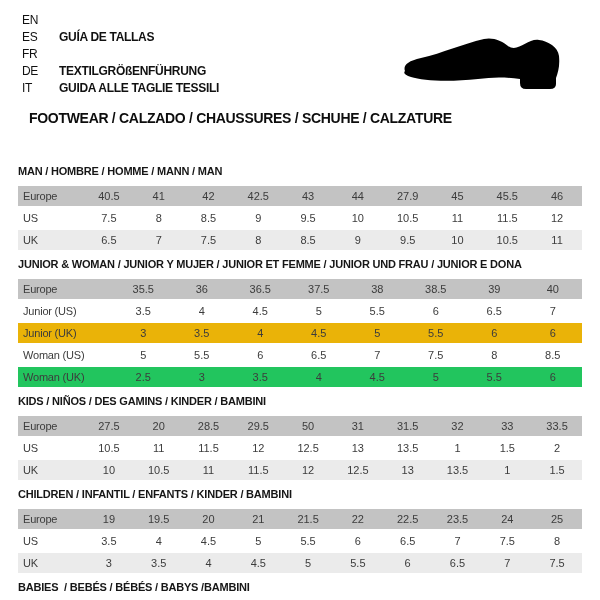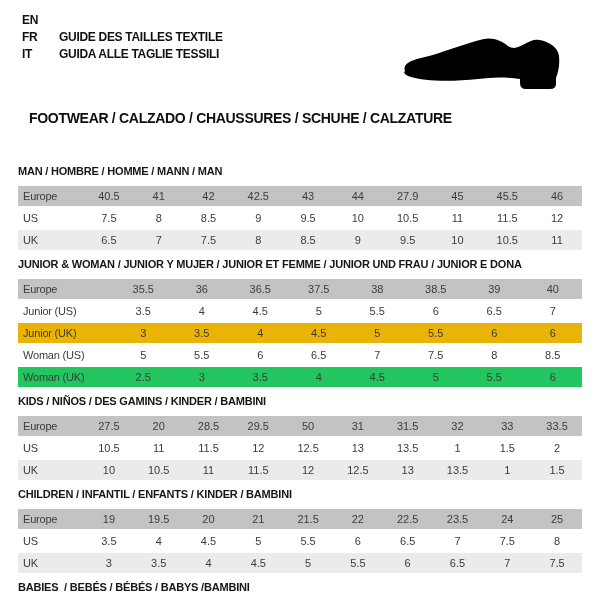--- a/index.html
+++ b/index.html
@@ -3,21 +3,21 @@
 <meta charset="utf-8">
 <style>
   * { margin:0; padding:0; box-sizing:border-box; }
   html,body { width:600px; height:600px; background:#ffffff; overflow:hidden;
               font-family:"Liberation Sans", sans-serif; }
   .page { position:relative; width:600px; height:600px; background:#fff; }
 
   
   .lang-block { position:absolute; top:11px; left:22px; }
   .lang-row { display:flex; height:17px; align-items:center; }
-  .lang-code { width:37px; font-size:12px; font-weight:bold; color:#111;
+  .lang-code { width:37px; font-size:12px; font-weight:normal; color:#111;
                letter-spacing:-0.3px; }
   .lang-label { font-size:12px; font-weight:bold; color:#111; letter-spacing:-0.3px; }
 
   
   .category-heading { position:absolute; top:110px; left:17px; font-size:14px;
                       font-weight:bold; color:#0d0d0d; letter-spacing:-0.3px;
                       white-space:pre;padding-left:12px; }
 
   
   .shoe-wrap { position:absolute; top:30px; left:396px; width:180px; height:78px; }
@@ -40,22 +40,29 @@
 </head>
 <body>
 
 <div class="page">
 
   <div class="lang-block">
       <div class="lang-row">
         <span class="lang-code">EN</span>
       </div>
       <div class="lang-row">
+        <span class="lang-code">ES</span>
+        <span class="lang-label">GUÍA DE TALLAS</span>
+      </div>
+      <div class="lang-row">
         <span class="lang-code">FR</span>
-        <span class="lang-label">GUIDE DES TAILLES TEXTILE</span>
+      </div>
+      <div class="lang-row">
+        <span class="lang-code">DE</span>
+        <span class="lang-label">TEXTILGRÖßENFÜHRUNG</span>
       </div>
       <div class="lang-row">
         <span class="lang-code">IT</span>
         <span class="lang-label">GUIDA ALLE TAGLIE TESSILI</span>
       </div>
     </div>
 
   <div class="category-heading">FOOTWEAR / CALZADO / CHAUSSURES / SCHUHE / CALZATURE</div>
 
   <div class="shoe-wrap">

